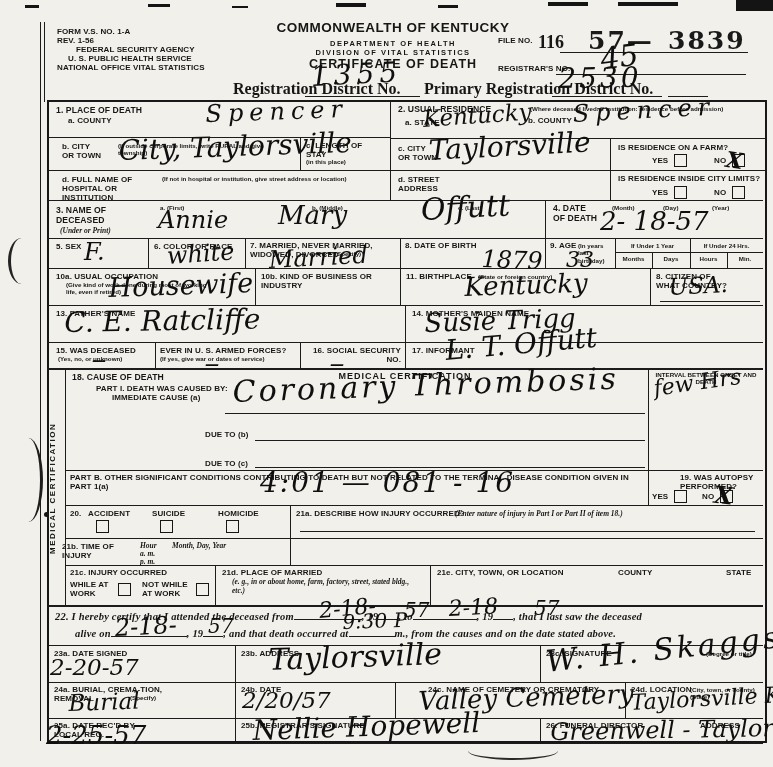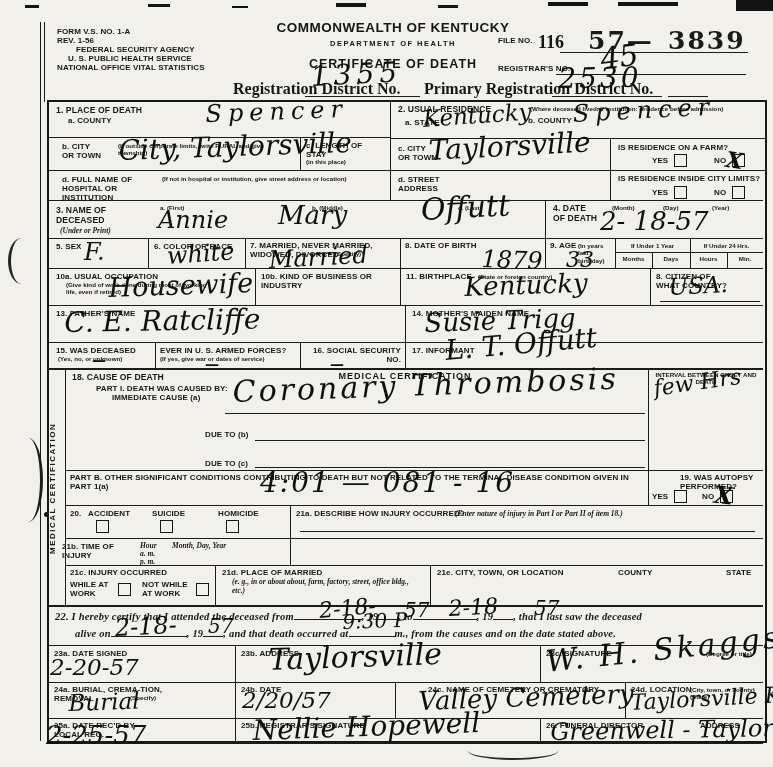--- a/index.html
+++ b/index.html
@@ -47,20 +47,21 @@
   <div class="abs vl" style="left:44px;top:22px;height:80px;border-left-width:1.5px"></div>
 
   <span class="abs lb" style="left:57px;top:27px">FORM V.S. NO. 1-A</span>
   <span class="abs lb" style="left:57px;top:36px">REV. 1-56</span>
   <span class="abs lb" style="left:76px;top:45px">FEDERAL SECURITY AGENCY</span>
   <span class="abs lb" style="left:68px;top:54px">U. S. PUBLIC HEALTH SERVICE</span>
   <span class="abs lb" style="left:57px;top:63px">NATIONAL OFFICE VITAL STATISTICS</span>
 
   <span class="abs" style="left:243px;top:20px;width:300px;text-align:center;font-weight:bold;font-size:13.5px;letter-spacing:.5px">COMMONWEALTH OF KENTUCKY</span>
   <span class="abs" style="left:243px;top:39px;width:300px;text-align:center;font-weight:bold;font-size:7.5px;letter-spacing:1.5px">DEPARTMENT OF HEALTH</span>
+  <span class="abs" style="left:243px;top:48px;width:300px;text-align:center;font-weight:bold;font-size:7.5px;letter-spacing:1.5px">DIVISION OF VITAL STATISTICS</span>
   <span class="abs" style="left:243px;top:57px;width:300px;text-align:center;font-weight:bold;font-size:12.5px;letter-spacing:1px">CERTIFICATE OF DEATH</span>
 
   <span class="abs lb" style="left:498px;top:36px">FILE NO.</span>
   <span class="abs ser" style="left:538px;top:32px;font-size:18px">116</span>
   <span class="abs stamp" style="left:588px;top:26px">57—</span>
   <span class="abs stamp" style="left:668px;top:26px">3839</span>
   <div class="abs hl" style="left:560px;top:52px;width:188px"></div>
   <span class="abs lb" style="left:498px;top:64px">REGISTRAR'S NO.</span>
   <span class="abs hw" style="left:598px;top:42px;font-size:30px;transform:rotate(-8deg)">45</span>
   <div class="abs hl" style="left:556px;top:74px;width:190px"></div>
@@ -259,21 +260,21 @@
   <span class="abs itn" style="left:172px;top:541px">Month, Day, Year</span>
   <span class="abs itn" style="left:140px;top:549px">a. m.</span>
   <span class="abs itn" style="left:140px;top:557px">p. m.</span>
 
   <span class="abs lb" style="left:70px;top:568px">21c. INJURY OCCURRED</span>
   <span class="abs lb" style="left:70px;top:580px;width:44px">WHILE AT WORK</span>
   <div class="abs cb" style="left:118px;top:583px"></div>
   <span class="abs lb" style="left:142px;top:580px;width:50px">NOT WHILE AT WORK</span>
   <div class="abs cb" style="left:196px;top:583px"></div>
   <span class="abs lb" style="left:222px;top:568px">21d. PLACE OF MARRIED</span>
-  <span class="abs itn" style="left:232px;top:577px;width:180px">(e. g., in or about about, farm, factory, street, office bldg., etc.)</span>
+  <span class="abs itn" style="left:232px;top:577px;width:180px">(e. g., in or about home, farm, factory, street, stated bldg., etc.)</span>
   <span class="abs lb" style="left:437px;top:568px">21e. CITY, TOWN, OR LOCATION</span>
   <span class="abs lb" style="left:618px;top:568px">COUNTY</span>
   <span class="abs lb" style="left:726px;top:568px">STATE</span>
 
   <div class="abs cert" style="left:55px;top:608px">
     <span>22.</span>
     <span>I hereby certify that I attended the deceased from</span><span class="blank" style="width:68px"></span><span>, 19</span><span class="blank" style="width:20px"></span><span>, to</span><span class="blank" style="width:64px"></span><span>, 19</span><span class="blank" style="width:20px"></span><span>, that I last saw the deceased</span>
   </div>
   <div class="abs cert" style="left:75px;top:625px">
     <span>alive on</span><span class="blank" style="width:76px"></span><span>, 19</span><span class="blank" style="width:20px"></span><span>, and that death occurred at</span><span class="blank" style="width:46px"></span><span>m., from the causes and on the date stated above.</span>

